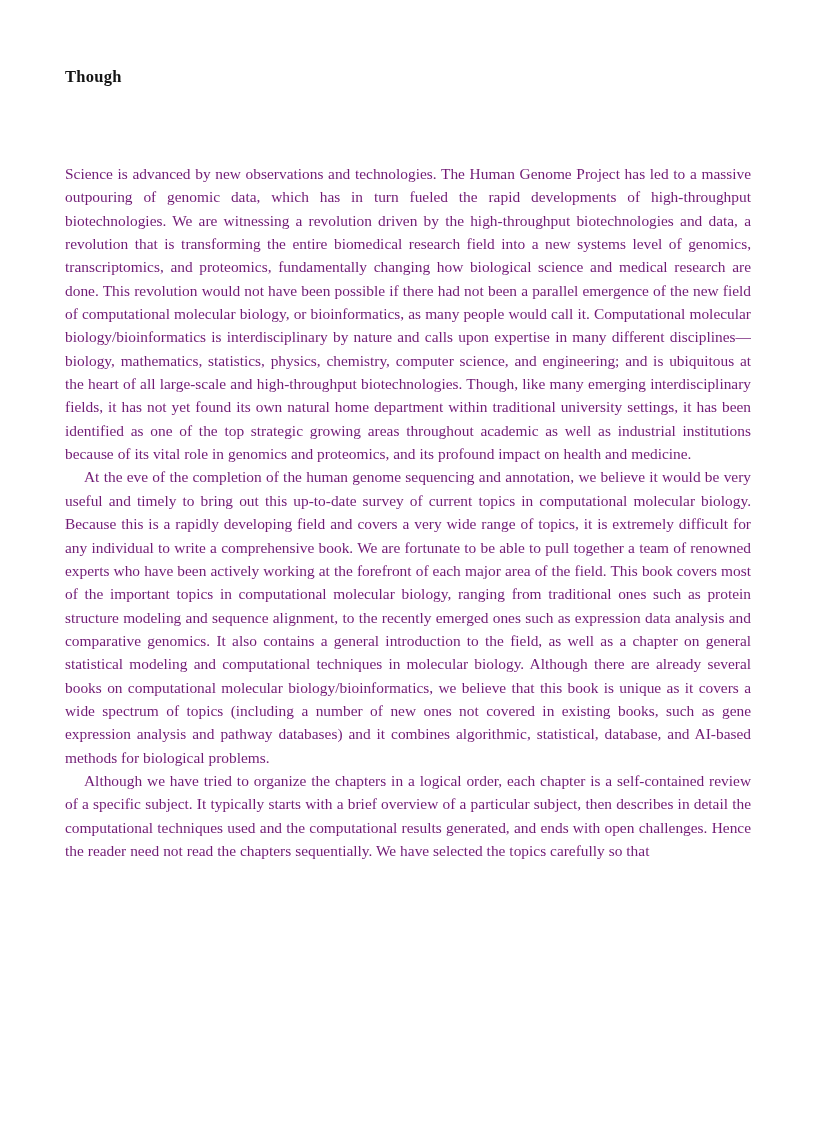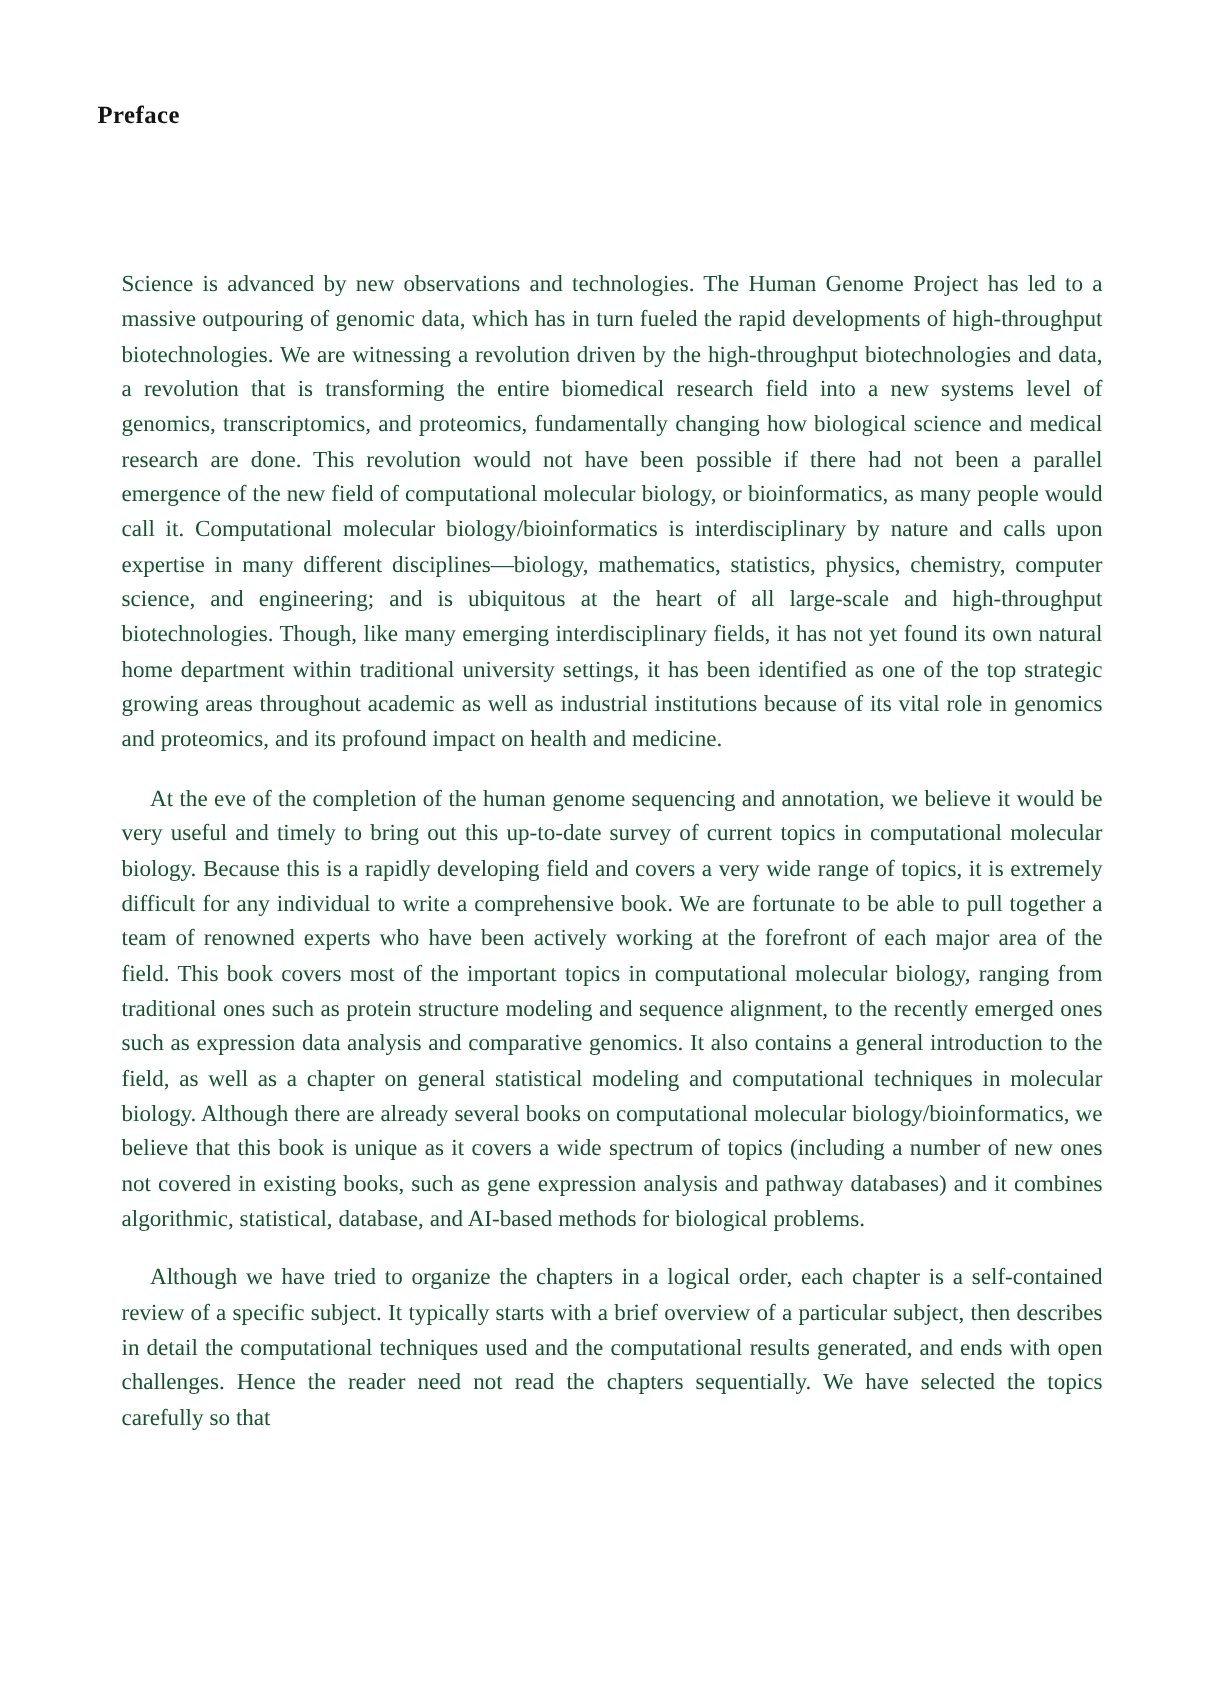--- a/index.html
+++ b/index.html
@@ -29,40 +29,40 @@
     color: #141414;
     white-space: nowrap;
   }
   .content {
     position: absolute;
     left: 65px;
     top: 162px;
     width: 686px;
   }
   .para {
-    margin: 16px;
+    margin: 0;
     font-size: 15.4px;
     line-height: 23.35px;
     text-align: justify;
     text-justify: inter-word;
-    color: #14532d;
+    color: #701a75;
     hyphens: none;
     -webkit-hyphens: none;
     word-spacing: 0.1px;
   }
   .para.indent {
     text-indent: 19px;
   }
 </style>
 </head>
 <body>
 
 <div class="page">
 
-  <h1 class="page-title">Preface</h1>
+  <h1 class="page-title">Though</h1>
 
   <div class="content">
 
     <p class="para">Science is advanced by new observations and technologies. The Human Genome Project has led to a massive outpouring of genomic data, which has in turn fueled the rapid developments of high-throughput biotechnologies. We are witnessing a revolution driven by the high-throughput biotechnologies and data, a revolution that is transforming the entire biomedical research field into a new systems level of genomics, transcriptomics, and proteomics, fundamentally changing how biological science and medical research are done. This revolution would not have been possible if there had not been a parallel emergence of the new field of computational molecular biology, or bioinformatics, as many people would call it. Computational molecular biology/bioinformatics is interdisciplinary by nature and calls upon expertise in many different disciplines—biology, mathematics, statistics, physics, chemistry, computer science, and engineering; and is ubiquitous at the heart of all large-scale and high-throughput biotechnologies. Though, like many emerging interdisciplinary fields, it has not yet found its own natural home department within traditional university settings, it has been identified as one of the top strategic growing areas throughout academic as well as industrial institutions because of its vital role in genomics and proteomics, and its profound impact on health and medicine.</p>
 
     <p class="para indent">At the eve of the completion of the human genome sequencing and annotation, we believe it would be very useful and timely to bring out this up-to-date survey of current topics in computational molecular biology. Because this is a rapidly developing field and covers a very wide range of topics, it is extremely difficult for any individual to write a comprehensive book. We are fortunate to be able to pull together a team of renowned experts who have been actively working at the forefront of each major area of the field. This book covers most of the important topics in computational molecular biology, ranging from traditional ones such as protein structure modeling and sequence alignment, to the recently emerged ones such as expression data analysis and comparative genomics. It also contains a general introduction to the field, as well as a chapter on general statistical modeling and computational techniques in molecular biology. Although there are already several books on computational molecular biology/bioinformatics, we believe that this book is unique as it covers a wide spectrum of topics (including a number of new ones not covered in existing books, such as gene expression analysis and pathway databases) and it combines algorithmic, statistical, database, and AI-based methods for biological problems.</p>
 
     <p class="para indent">Although we have tried to organize the chapters in a logical order, each chapter is a self-contained review of a specific subject. It typically starts with a brief overview of a particular subject, then describes in detail the computational techniques used and the computational results generated, and ends with open challenges. Hence the reader need not read the chapters sequentially. We have selected the topics carefully so that</p>
 
   </div>

